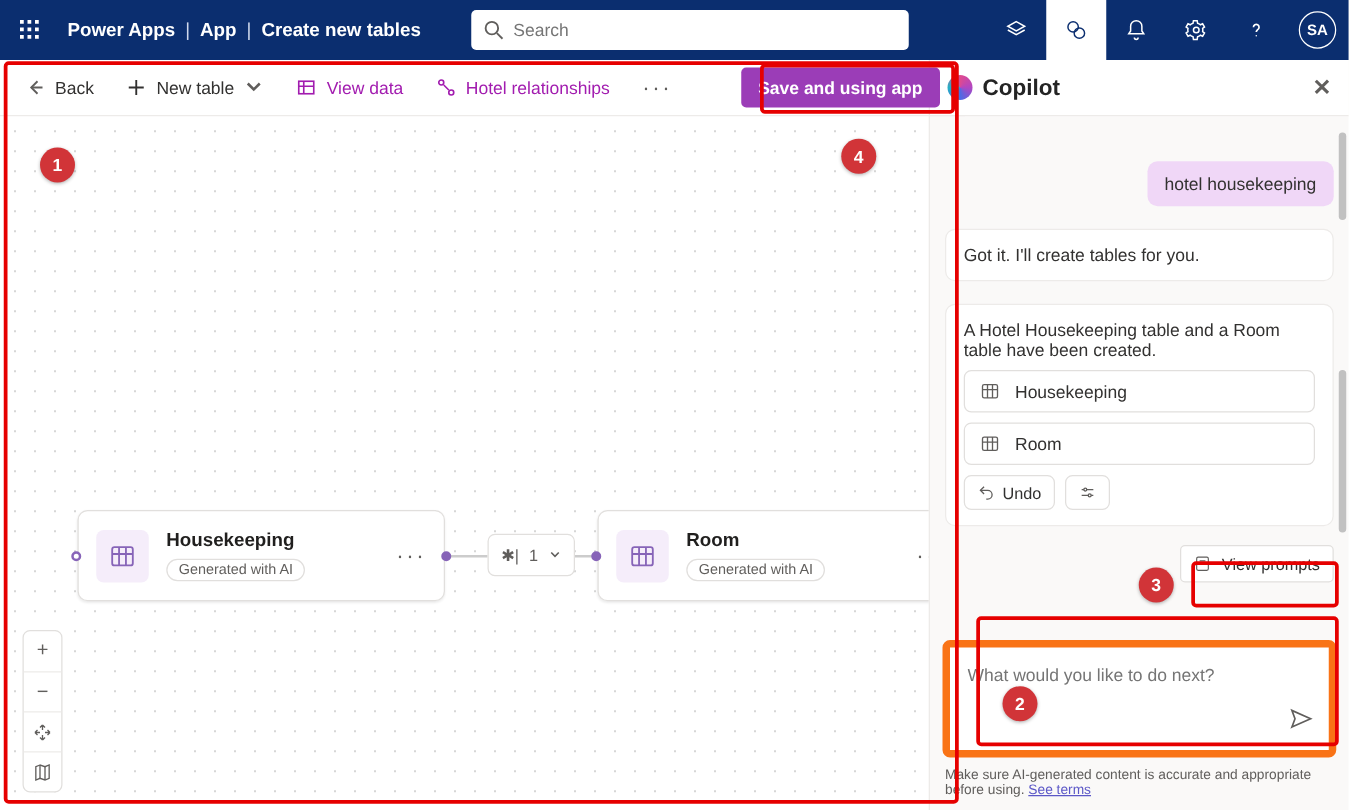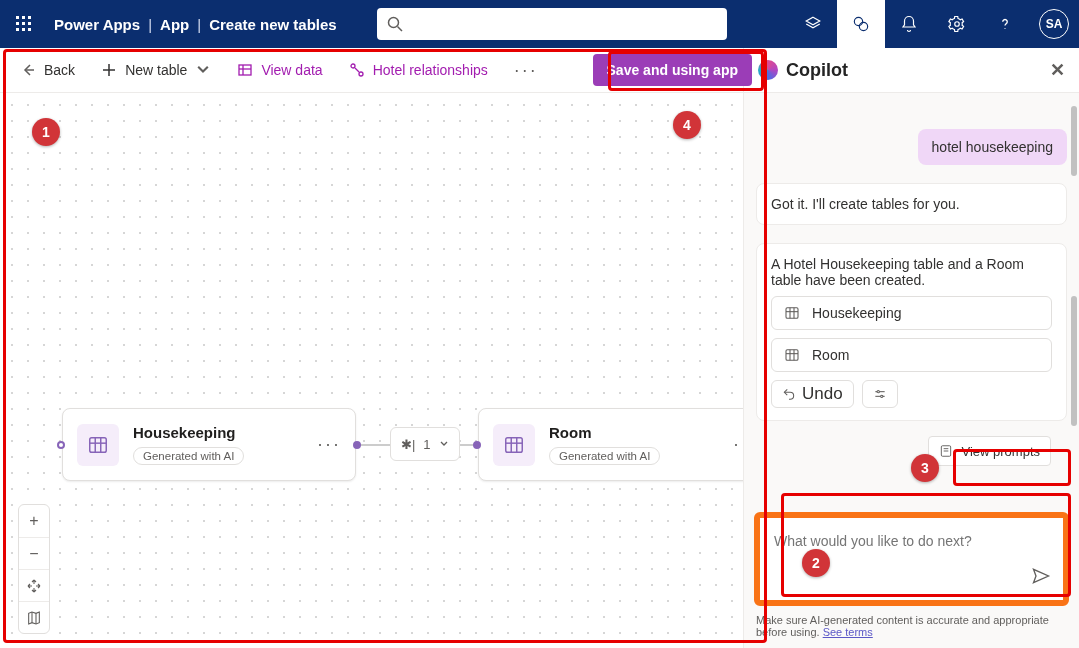--- a/index.html
+++ b/index.html
@@ -59,22 +59,22 @@
   .copilot { position:absolute; top:48px; right:0; width:336px; height:600px; background:#faf9f8; border-left:1px solid #edebe9; display:flex; flex-direction:column; }
   .cphead { height:45px; display:flex; align-items:center; padding:0 14px; gap:8px; font-size:18px; font-weight:700; color:#242424; background:#fff; border-bottom:1px solid #edebe9; }
   .cphead .close { margin-left:auto; color:#605e5c; font-size:18px; }
   .cplogo { width:20px; height:20px; border-radius:50%; background: conic-gradient(#e04a8f, #b146c2, #4b6be5, #24b0c5, #e04a8f); }
   .cpbody { flex:1; overflow:hidden; padding:12px; display:flex; flex-direction:column; position:relative; }
   .usermsg { align-self:flex-end; background:#f0d7f7; border-radius:8px; padding:10px 14px; font-size:14px; color:#323130; margin-top:24px; margin-bottom:18px; }
   .botcard { background:#fff; border:1px solid #edebe9; border-radius:8px; padding:12px 14px; font-size:14px; color:#323130; margin-bottom:18px; }
   .tbllink { display:flex; align-items:center; gap:12px; border:1px solid #e1dfdd; border-radius:6px; padding:8px 12px; margin-top:8px; font-size:14px; color:#323130; }
   .tbllink svg { width:16px; height:16px; stroke:#605e5c; fill:none; stroke-width:1.6; }
   .undo-row { display:flex; gap:8px; margin-top:8px; }
-  .undo-row .btn { border:1px solid #e1dfdd; border-radius:6px; height:28px; padding:0 10px; display:flex; align-items:center; gap:6px; font-size:17px; color:#323130; background:#fff; }
-  .viewprompts { position:absolute; right:28px; bottom:182px; }
+  .undo-row .btn { border:1px solid #e1dfdd; border-radius:6px; height:28px; padding:0 10px; display:flex; align-items:center; gap:6px; font-size:13px; color:#323130; background:#fff; }
+  .viewprompts { position:absolute; right:12px; bottom:182px; }
   .viewprompts-inner { border:1px solid #e1dfdd; border-radius:4px; background:#fff; height:30px; padding:0 10px; display:flex; align-items:center; gap:8px; font-size:13px; color:#323130; }
   .promptbox { margin:0 10px 0 10px; background:#fff; border:6px solid #f97316; border-radius:6px; padding:14px; position:relative; height:94px; }
   .promptbox input { border:none; outline:none; width:100%; font-size:14px; color:#605e5c; }
   .promptbox .send { position:absolute; right:12px; bottom:10px; color:#605e5c; }
   .disclaimer { font-size:11px; color:#605e5c; padding:8px 12px 10px; }
   .disclaimer a { color:#5b57c7; text-decoration:underline; }
   .scrolltrack { position:absolute; right:2px; top:48px; bottom:196px; width:8px; }
   .scrollthumb { position:absolute; right:0; width:6px; background:#c1c1c1; border-radius:3px; }
 
   .redbox { border:3px solid #e60000; border-radius:4px; position:absolute; pointer-events:none; z-index:15; }
@@ -101,20 +101,21 @@
     <span class="sep">|</span>
     <span>App</span>
     <span class="sep">|</span>
     <span>Create new tables</span>
   </div>
   <div class="searchwrap">
     <svg viewBox="0 0 16 16">
         <circle cx="6.5" cy="6.5" r="5" fill="none" stroke="#605e5c" stroke-width="1.5"></circle>
         <line x1="10.5" y1="10.5" x2="15" y2="15" stroke="#605e5c" stroke-width="1.5"></line>
       </svg>
+    <input placeholder="Search" style="">
   </div>
   <div class="topspacer"></div>
   <div class="topicon">
     <svg width="18" height="18" viewBox="0 0 24 24" fill="none" stroke="currentColor" stroke-width="1.6">
         <path d="M12 3l9 5-9 5-9-5 9-5z"></path>
         <path d="M3 12l9 5 9-5"></path>
       </svg>
   </div>
   <div class="topicon selected">
     <svg width="20" height="20" viewBox="0 0 24 24" fill="none" stroke="currentColor" stroke-width="1.4">

